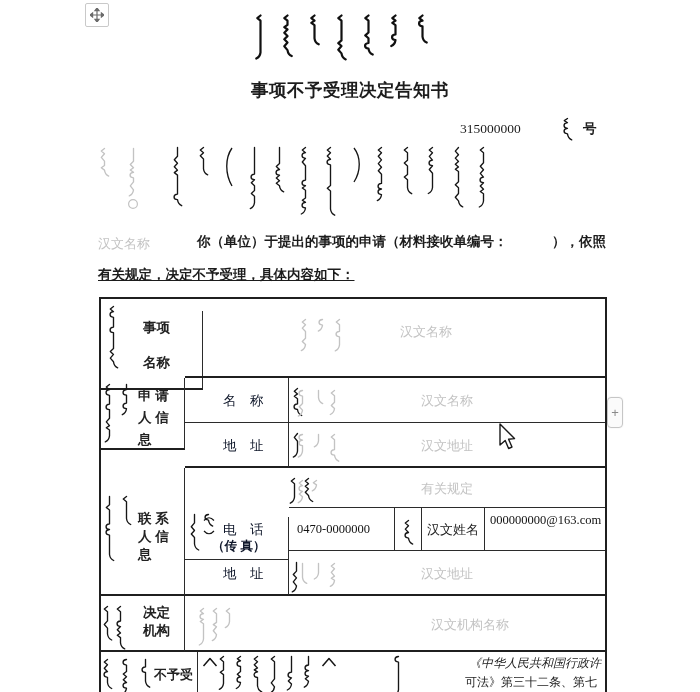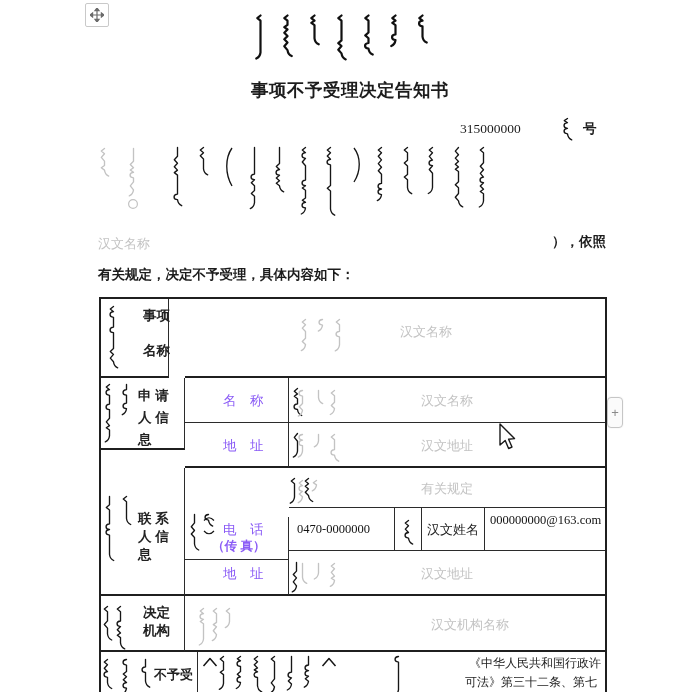--- a/index.html
+++ b/index.html
@@ -15,29 +15,29 @@
   #title-cn{left:0;right:0;top:78px;text-align:center;font-size:17.5px;font-weight:bold;letter-spacing:.5px;}
   
   .docno{font-family:"Liberation Serif","DejaVu Serif",serif;font-size:13.5px;}
   #docno-number{left:460px;top:121px;}
   #docno-suffix{left:583px;top:120px;font-family:"Liberation Sans",sans-serif;font-size:13.5px;font-weight:600;}
   
   .ph{color:#c3c3c3;}
   #intro-ph{left:98px;top:235px;font-size:13px;}
   #intro-b1{left:197px;top:233px;font-size:13.5px;font-weight:bold;}
   #intro-b1-tail{left:552px;top:233px;font-size:13.5px;font-weight:bold;}
-  #intro-b2{left:98px;top:266px;font-size:13.5px;font-weight:bold;}
+  #intro-b2{left:98px;top:266px;font-size:13.5px;font-weight:bold;text-decoration:underline;}
   
   #form-table{left:99px;top:297px;width:508px;height:395px;border:2px solid #1f1f1f;border-bottom:none;box-sizing:border-box;background:#fff;}
   .cell{position:absolute;box-sizing:border-box;}
   .br{border-right:1px solid #2b2b2b;}
   .bb{border-bottom:1px solid #2b2b2b;}
   .bb2{border-bottom:2px solid #1f1f1f;}
   .hlabel{position:absolute;font-size:13.5px;font-weight:600;color:#222;white-space:pre;}
-  .slabel{position:absolute;font-size:13.5px;font-weight:500;color:#8b5cf6;white-space:pre;}
+  .slabel{position:absolute;font-size:13.5px;font-weight:500;color:#0f172a;white-space:pre;}
   .phc{position:absolute;left:0;right:0;text-align:center;font-size:13px;color:#c3c3c3;}
   .val{font-family:"Liberation Serif","DejaVu Serif",serif;font-size:12.5px;color:#111;}
   
   #insert-button{left:607px;top:397px;width:16px;height:31px;border:1px solid #c6c6c6;border-radius:4px;
     background:#fbfbfb;color:#8a8a8a;font-size:13px;line-height:29px;text-align:center;padding:0;cursor:pointer;
     box-shadow:0 0 0 1px rgba(0,0,0,0.02);}
   
   #mouse-cursor{left:497px;top:423px;width:20px;height:30px;pointer-events:none;z-index:50;}
   .mong-run{position:absolute;}
   .mong-col{position:absolute;top:0;}
@@ -59,26 +59,27 @@
       </g>
     </svg>
   </div>
 
   <div class="abs" id="title-cn">事项不予受理决定告知书</div>
 
   <span class="abs docno" id="docno-number">315000000</span>
   <span class="abs" id="docno-suffix">号</span>
 
   <span class="abs ph" id="intro-ph">汉文名称</span>
+  <span class="abs" id="intro-b1">你（单位）于提出的事项的申请（材料接收单编号：</span>
   <span class="abs" id="intro-b1-tail">），依照</span>
   <span class="abs" id="intro-b2">有关规定，决定不予受理，具体内容如下：</span>
 
   <div class="abs" id="form-table">
 
-    <div class="cell br bb2" style="left:0;top:0;width:68px;height:79px;">
+    <div class="cell br bb2" style="left:0;top:12px;width:102px;height:79px;">
       <span class="hlabel" style="left:42px;top:8px;">事项</span>
       <span class="hlabel" style="left:42px;top:43px;">名称</span>
     </div>
     <div class="cell bb2" style="left:84px;top:0;width:420px;height:79px;">
       <span class="phc" style="top:24px;padding-left:62px;">汉文名称</span>
     </div>
 
     <div class="cell br bb2" style="left:0;top:79px;width:84px;height:72px;">
       <span class="hlabel" style="left:37px;top:9px;">申 请</span>
       <span class="hlabel" style="left:37px;top:31px;">人 信</span>
@@ -131,21 +132,21 @@
       <span class="hlabel" style="left:42px;top:26px;">机构</span>
     </div>
     <div class="cell bb2" style="left:84px;top:297px;width:420px;height:56px;">
       <span class="abs ph" style="left:246px;top:20px;font-size:13px;">汉文机构名称</span>
     </div>
 
     <div class="cell br" style="left:0;top:353px;width:97px;height:43px;">
       <span class="hlabel" style="left:53px;top:14px;font-size:13px;">不予受</span>
     </div>
     <div class="cell" style="left:97px;top:353px;width:407px;height:43px;">
-      <span class="abs" style="right:0;top:2px;width:140px;text-align:center;font-size:12px;line-height:19px;color:#222;">《中华人民共和国行政许</span>
+      <span class="abs" style="right:0;top:2px;width:140px;text-align:center;font-size:12px;line-height:19px;color:#222;font-style:italic;">《中华人民共和国行政许</span>
       <span class="abs" style="right:4px;top:21px;width:140px;text-align:center;font-size:12px;line-height:19px;color:#222;">可法》第三十二条、第七十</span>
     </div>
   </div>
 
   <button class="abs" id="insert-button">+</button>
 
   <svg class="abs" id="mouse-cursor" viewBox="0 0 20 30">
     <path d="M3,1 L3,22 L8.2,17.5 L11.6,25.5 L15,24 L11.6,16.2 L17.5,15.6 Z" fill="#ffffff" stroke="#1a1a1a" stroke-width="1.4" stroke-linejoin="round"></path>
   </svg>
 

